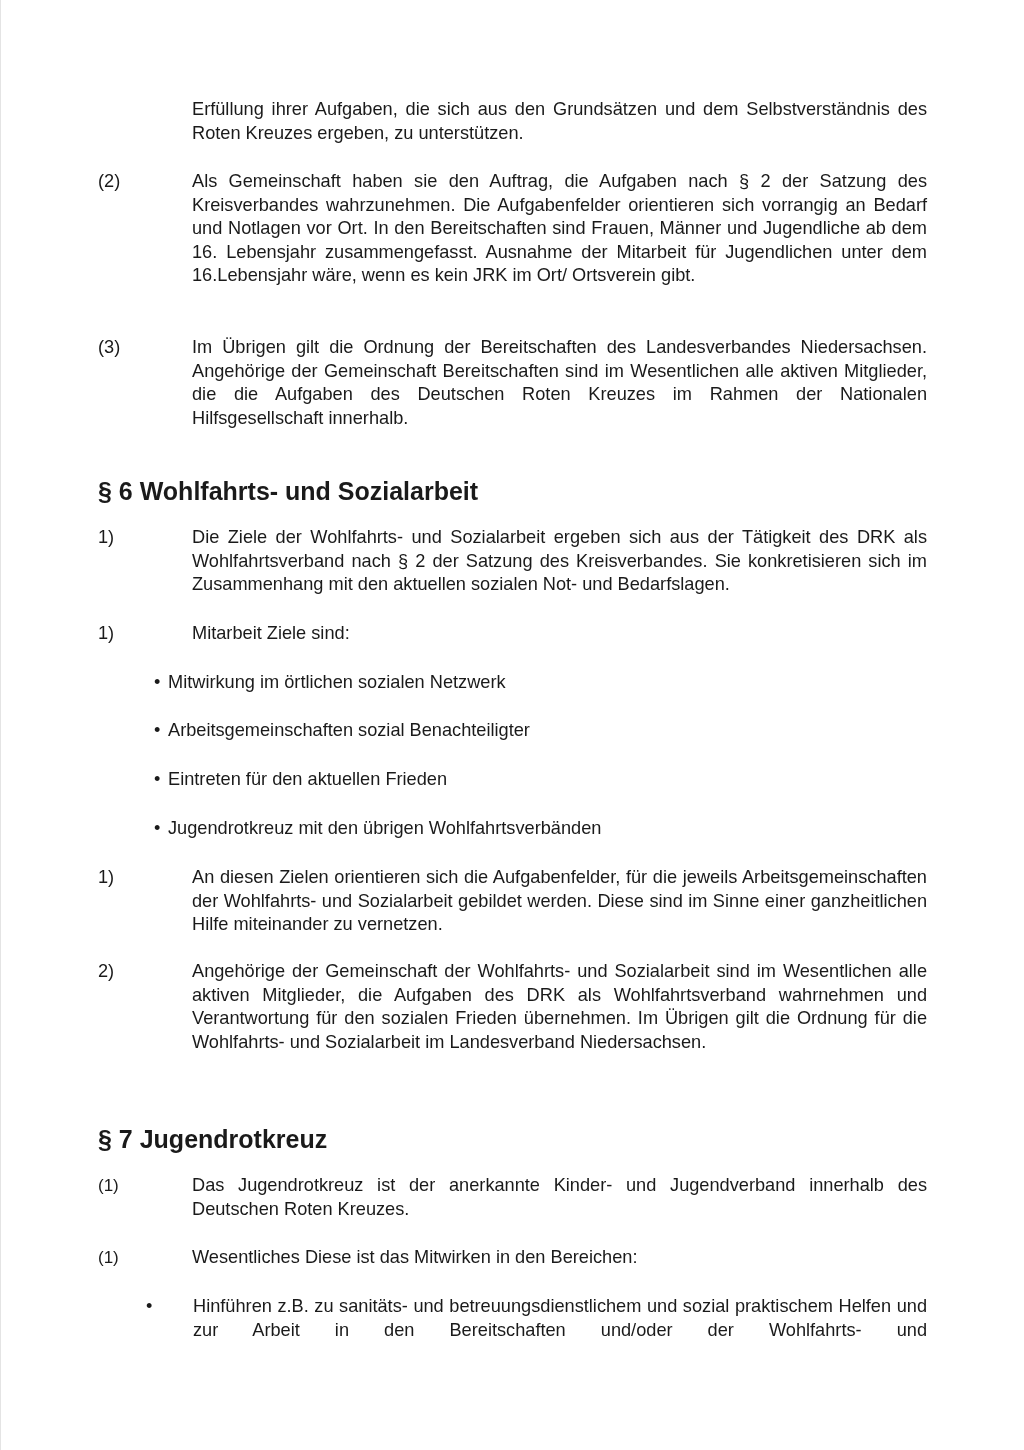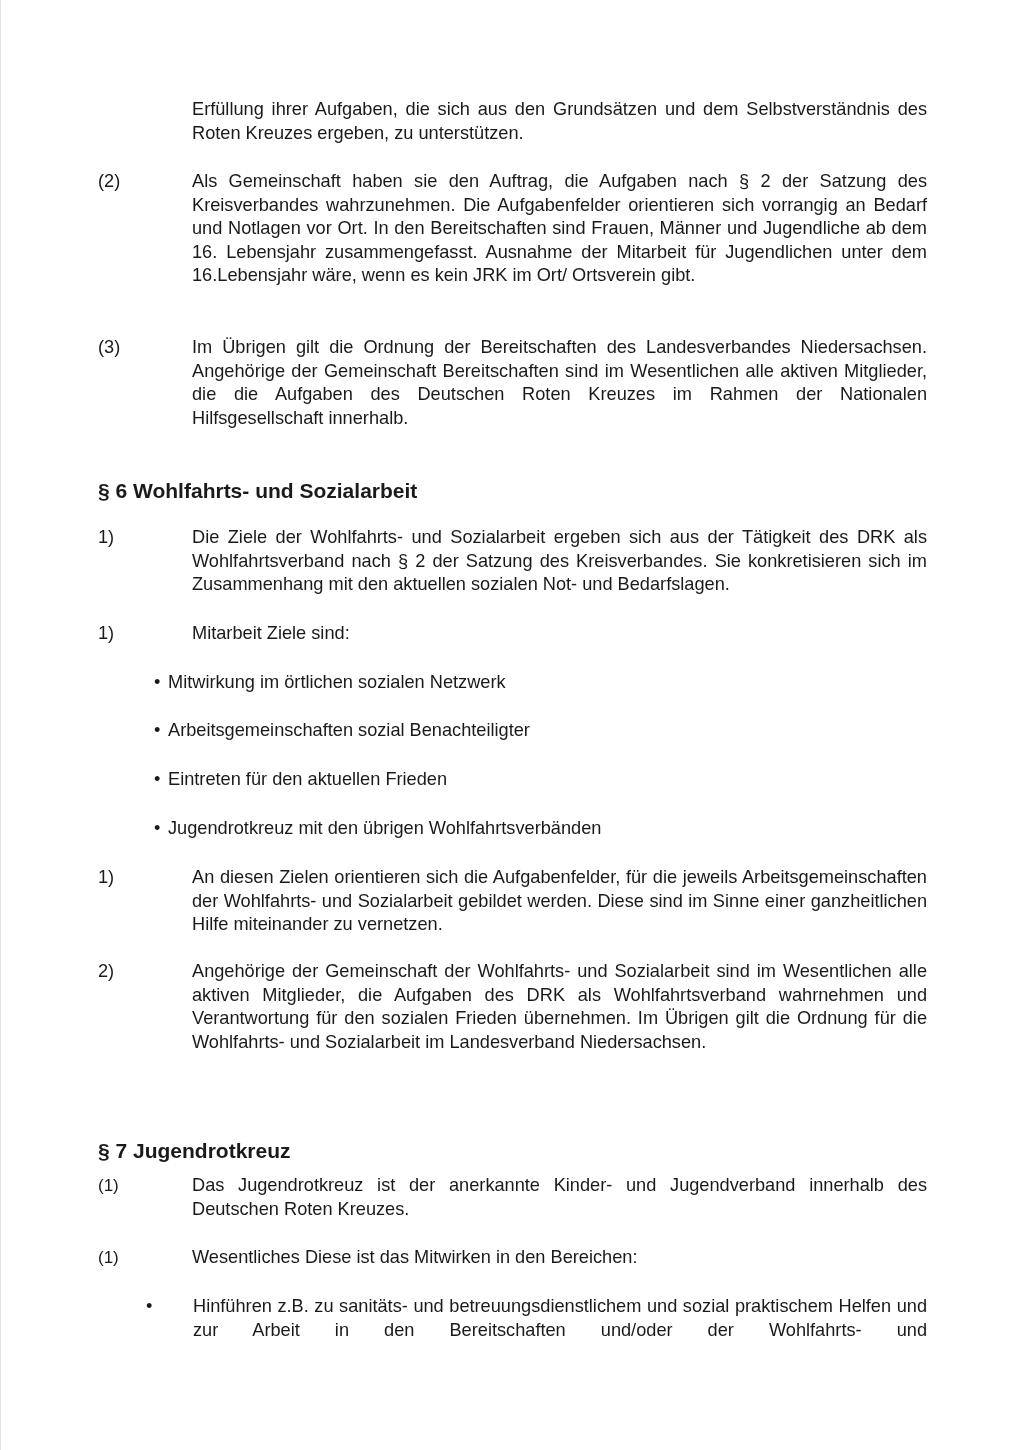--- a/index.html
+++ b/index.html
@@ -7,21 +7,21 @@
       width: 1024px; height: 1450px; overflow: hidden; position: relative;
       font-family: "Liberation Sans", sans-serif; color: #1a1a1a;
       border-left: 1px solid #e4e4e4; box-sizing: border-box;
     }
     .page { position: absolute; left: 97px; top: 0; width: 829px; }
     .blk { position: absolute; left: 0; width: 829px; font-size: 18.2px; line-height: 23.6px; }
     .num { position: absolute; left: 0; width: 48px; }
     .txt { position: absolute; left: 48px; right: 0; text-align: justify; margin-left: 46px; }
     .txt.last { text-align-last: left; }
     .cont { position: absolute; left: 48px; right: 0; text-align: justify; }
-    h2.head { position: absolute; left: 0; margin: 0; font-size: 21px; font-weight: bold; line-height: 24px; }
+    h2.head { position: absolute; left: 0; margin: 0; font-size: 25px; font-weight: bold; line-height: 24px; }
     .bul { position: absolute; left: 56px; white-space: nowrap; }
     .bul .dot { display: inline-block; width: 14px; }
     .bul2 { position: absolute; left: 48px; right: 0; }
     .bul2 .dot { position: absolute; left: 0; width: 30px; }
     .bul2 .btxt { position: absolute; left: 47px; right: 0; text-align: justify; text-align-last: justify; }
   </style>
 </head>
 <body>
 
 <div class="page">
@@ -68,21 +68,21 @@
   <div class="blk" style="top:866px;">
     <span class="num">1)</span>
     <div class="txt last">An diesen Zielen orientieren sich die Aufgabenfelder, für die jeweils Arbeitsgemeinschaften der Wohlfahrts- und Sozialarbeit gebildet werden. Diese sind im Sinne einer ganzheitlichen Hilfe miteinander zu vernetzen.</div>
   </div>
 
   <div class="blk" style="top:960px;">
     <span class="num">2)</span>
     <div class="txt last">Angehörige der Gemeinschaft der Wohlfahrts- und Sozialarbeit sind im Wesentlichen alle aktiven Mitglieder, die Aufgaben des DRK als Wohlfahrtsverband wahrnehmen und Verantwortung für den sozialen Frieden übernehmen. Im Übrigen gilt die Ordnung für die Wohlfahrts- und Sozialarbeit im Landesverband Niedersachsen.</div>
   </div>
 
-  <h2 class="head" style="top:1127px;margin-top:12px;">§ 7 Jugendrotkreuz</h2>
+  <h2 class="head" style="top:1127px;">§ 7 Jugendrotkreuz</h2>
 
   <div class="blk" style="top:1174px;">
     <span class="num" style="font-size:17px;">(1)</span>
     <div class="txt last">Das Jugendrotkreuz ist der anerkannte Kinder- und Jugendverband innerhalb des Deutschen Roten Kreuzes.</div>
   </div>
 
   <div class="blk" style="top:1246px;">
     <span class="num" style="font-size:17px;">(1)</span>
     <div class="txt last">Wesentliches Diese ist das Mitwirken in den Bereichen:</div>
   </div>

